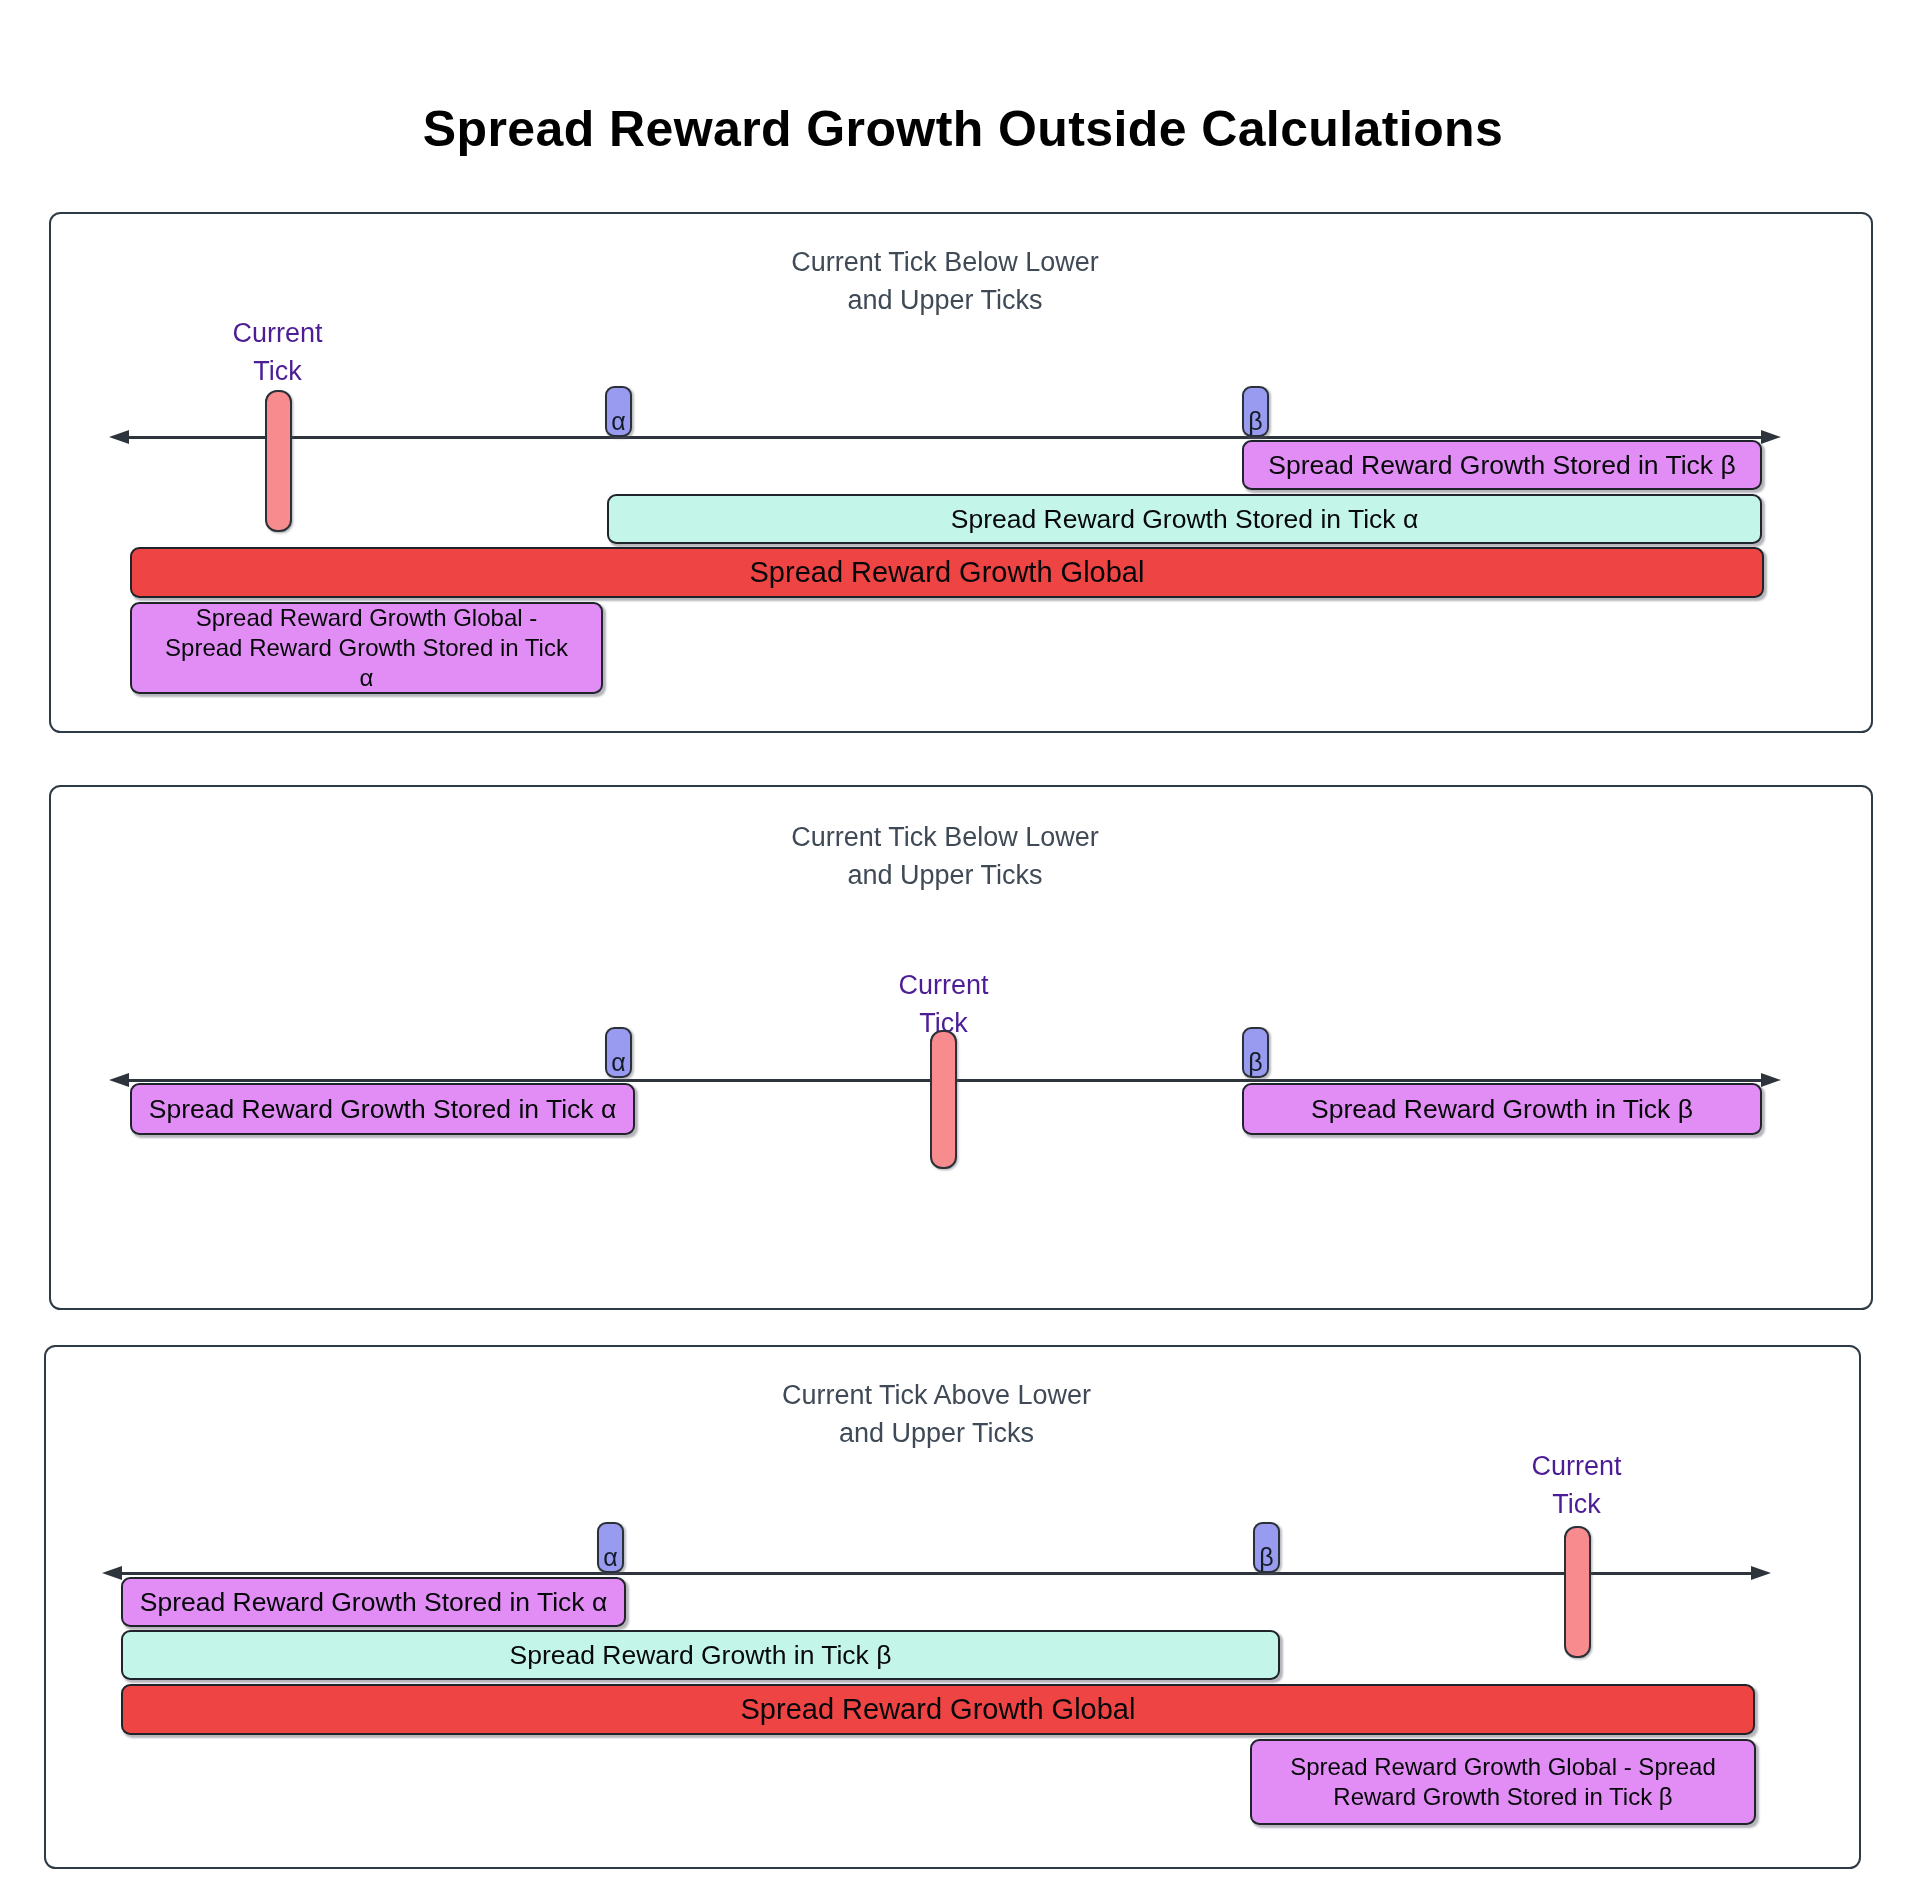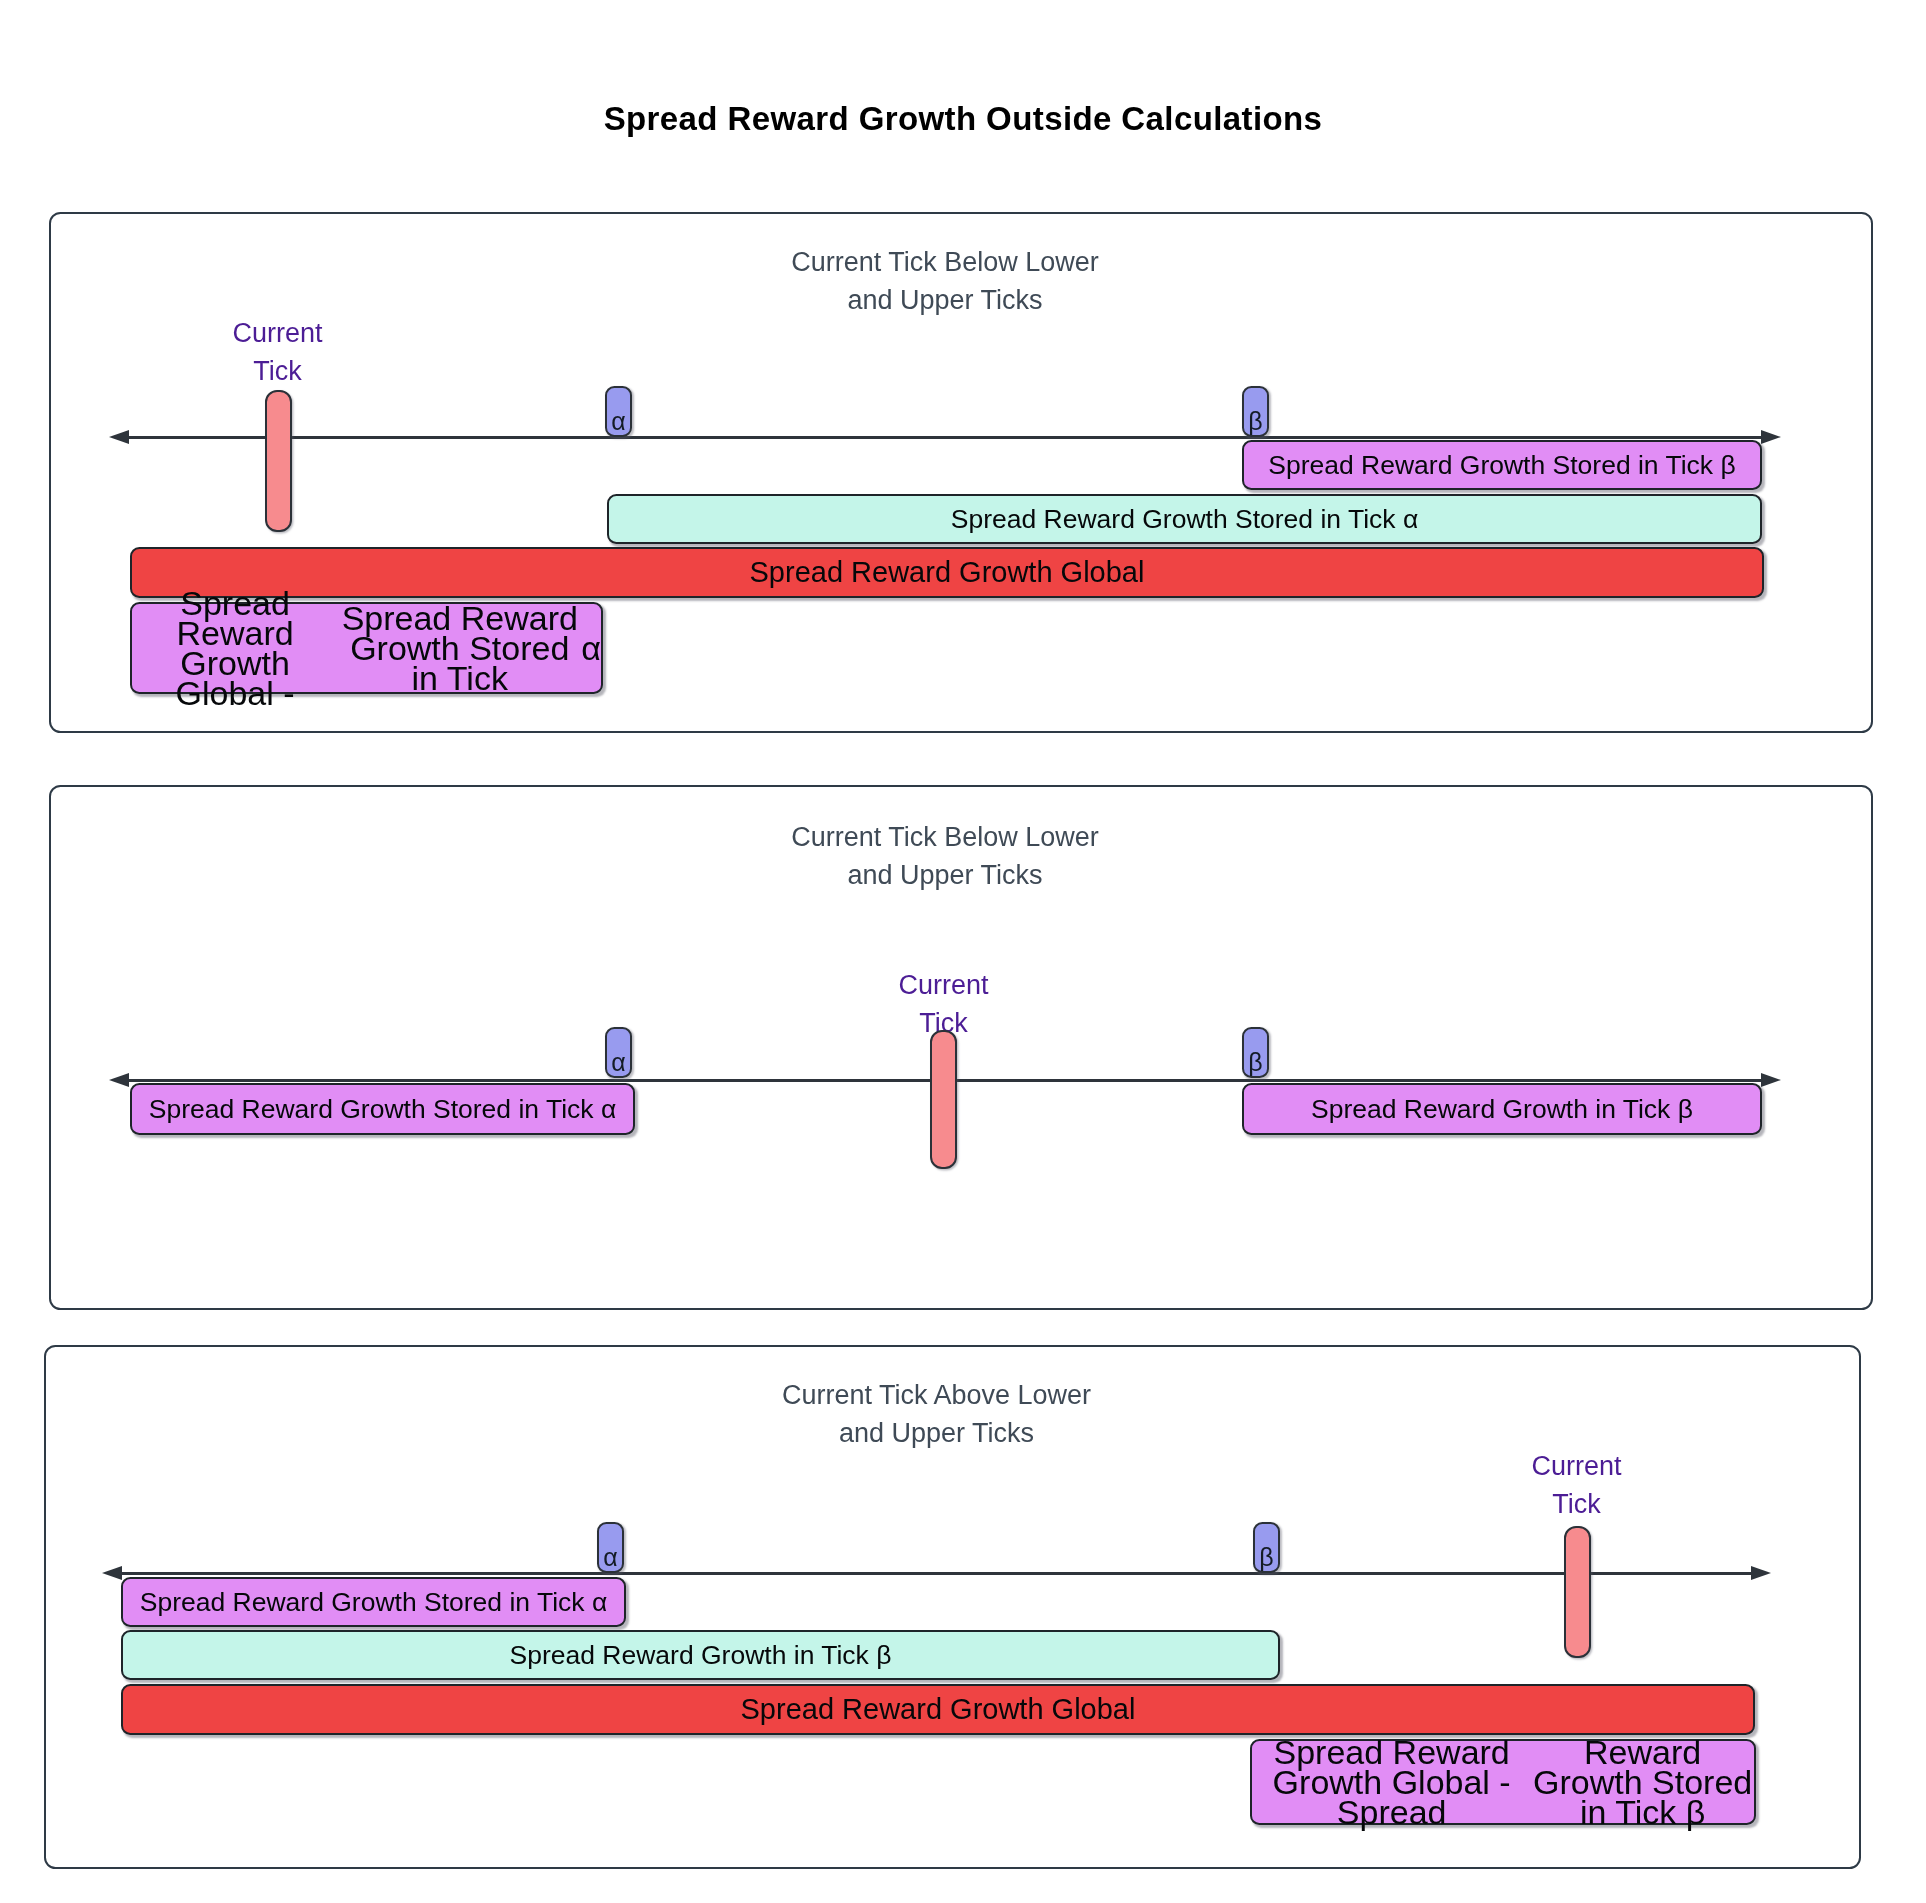--- a/index.html
+++ b/index.html
@@ -14,21 +14,21 @@
     height: 1904px;
     background: #ffffff;
     overflow: hidden;
   }
   .title {
     position: absolute;
     left: 0;
     top: 100px;
     width: 1926px;
     text-align: center;
-    font-size: 33px;
+    font-size: 50px;
     font-weight: 700;
     color: #000000;
     letter-spacing: 0.4px;
   }
   .panel {
     position: absolute;
     background: #ffffff;
     border: 2.1px solid #2e3a46;
     border-radius: 11.4px;
     box-sizing: border-box;
@@ -95,24 +95,24 @@
     box-sizing: border-box;
     display: flex;
     align-items: center;
     justify-content: center;
     font-size: 26.5px;
     color: #06080a;
     white-space: nowrap;
     box-shadow: 2.1px 2.1px 2.1px rgba(90,90,105,0.45);
   }
   .bar.multi {
-    flex-direction: row;
+    flex-direction: column;
     white-space: normal;
     text-align: center;
-    font-size: 34px;
+    font-size: 24px;
     line-height: 30px;
     justify-content: center;
     align-items: center;
   }
   .bar.biglabel { font-size: 29px; }
   .c-purple { background: #e18df5; }
   .c-cyan   { background: #c4f5e9; }
   .c-green  { background: #ef4444; }
 </style>
 </head>

